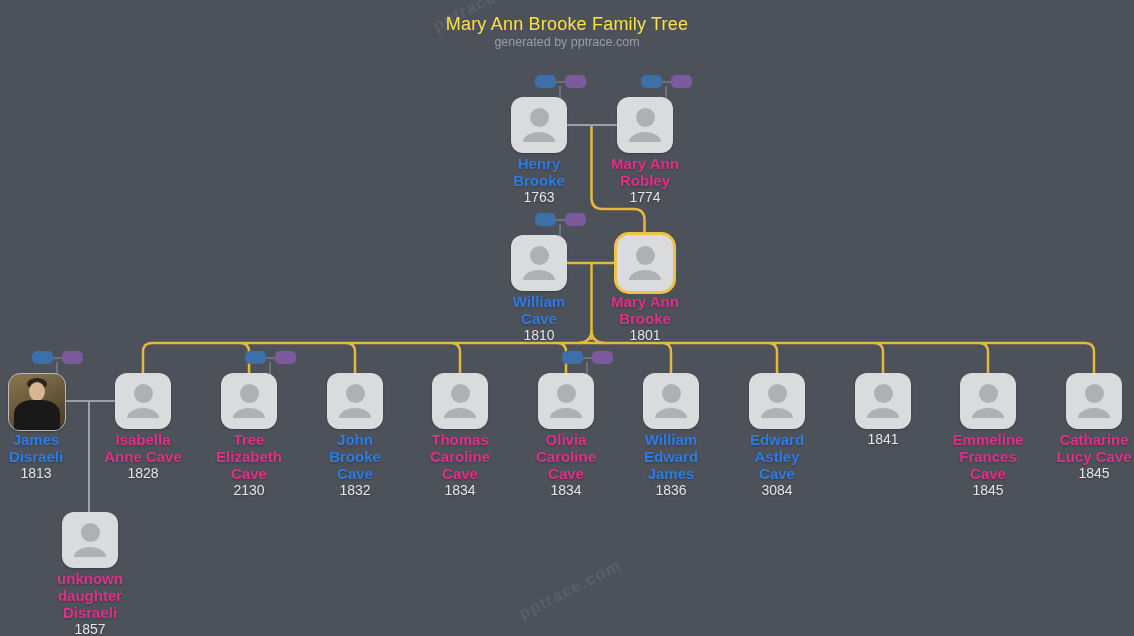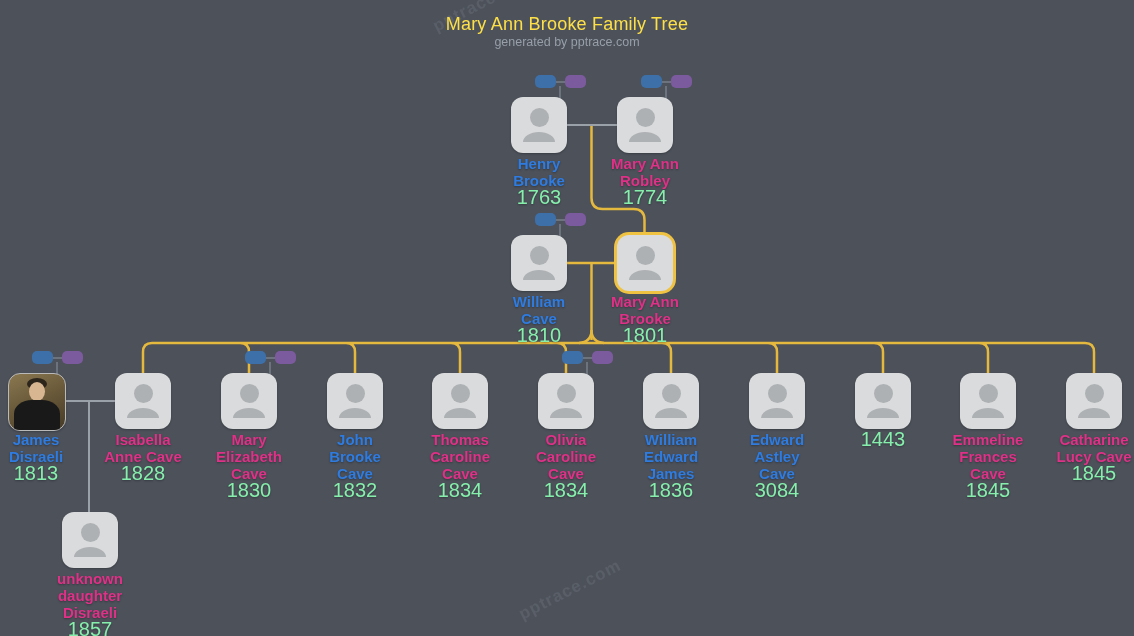--- a/index.html
+++ b/index.html
@@ -48,21 +48,21 @@
     content:"";position:absolute;left:24.5px;top:11px;width:2px;height:13px;background:#6d737d;}
   .pill{position:absolute;top:0;width:21px;height:13px;border-radius:5px;z-index:1;}
   .pill.blue{left:0;background:#3d70a8;}
   .pill.purple{left:30px;background:#7c5a9e;}
   
   .label{position:absolute;left:-14px;top:58px;width:84px;text-align:center;
          text-shadow:0 1px 2px rgba(0,0,0,.3);}
   .pname{font-size:15px;font-weight:bold;line-height:17px;text-align:center;}
   .pname.m{color:#2e7ce1;}
   .pname.f{color:#e03087;}
-  .pyear{font-size:20px;line-height:17px;color:#86efac;}
+  .pyear{font-size:14px;line-height:17px;color:#e5e5e5;}
 </style>
 </head>
 <body>
 
 <div id="stage">
 
   <div class="wm" style="left:428px;top:-8px;">pptrace.com</div>
   <div class="wm" style="left:514px;top:580px;">pptrace.com</div>
 
   <div class="hdr">
@@ -171,22 +171,22 @@
 
   <div class="person" style="left:221px;top:373px;">
     <div class="pills">
       <span class="pill blue"></span>
       <span class="pill purple"></span>
     </div>
     <div class="card">
         <span class="avatar"></span>
       </div>
     <div class="label">
-      <div class="pname f">Mary Elizabeth Cave</div>
-      <div class="pyear">1830</div>
+      <div class="pname f">Tree Elizabeth Cave</div>
+      <div class="pyear">2130</div>
     </div>
   </div>
 
   <div class="person" style="left:327px;top:373px;">
     <div class="card">
         <span class="avatar"></span>
       </div>
     <div class="label">
       <div class="pname m">John Brooke Cave</div>
       <div class="pyear">1832</div>
@@ -235,21 +235,21 @@
       <div class="pname m">Edward Astley Cave</div>
       <div class="pyear">3084</div>
     </div>
   </div>
 
   <div class="person" style="left:855px;top:373px;">
     <div class="card">
         <span class="avatar"></span>
       </div>
     <div class="label">
-      <div class="pyear">1443</div>
+      <div class="pyear">1841</div>
     </div>
   </div>
 
   <div class="person" style="left:960px;top:373px;">
     <div class="card">
         <span class="avatar"></span>
       </div>
     <div class="label">
       <div class="pname f">Emmeline Frances Cave</div>
       <div class="pyear">1845</div>

